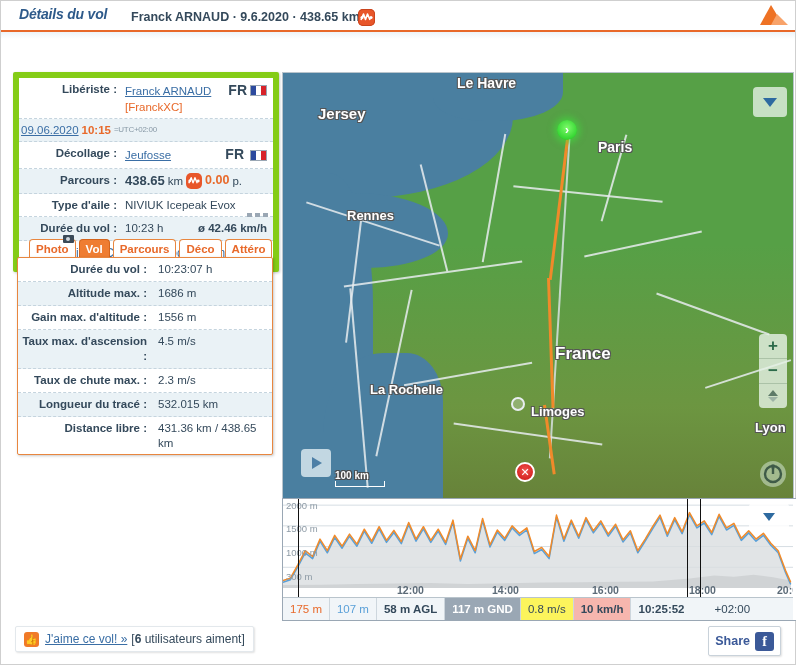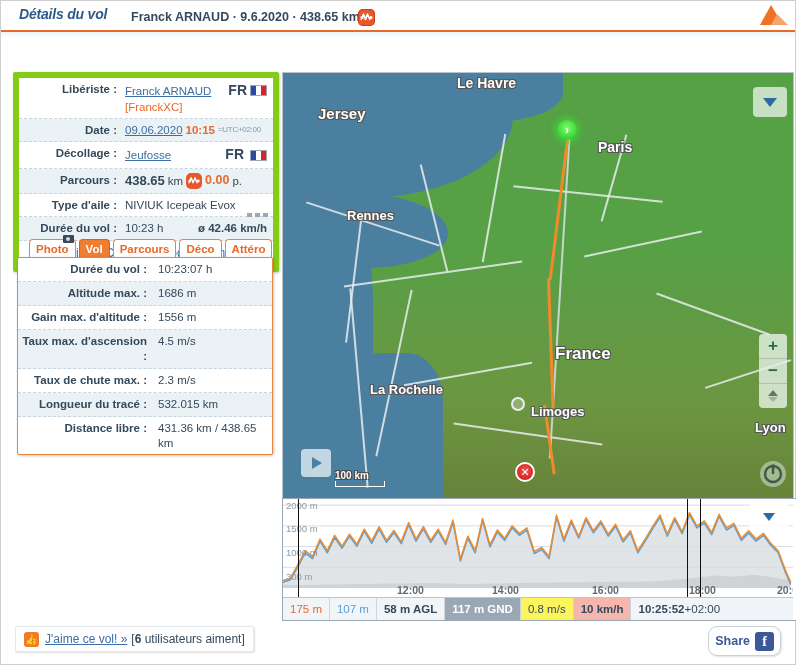--- a/index.html
+++ b/index.html
@@ -143,33 +143,33 @@
   .statusbar{position:absolute;left:0;bottom:0;width:510px;height:22px;background:#f1f5f8;
       border-top:1px solid #b9c4cc;display:flex;align-items:stretch;font-size:11.5px;}
   .sb{display:flex;align-items:center;justify-content:center;padding:0 7px;
       border-right:1px solid #cdd6dd;white-space:nowrap;}
   .sb.alti{color:#e8692a;}
   .sb.gps{color:#5aa0d8;}
   .sb.agl{color:#34495b;font-weight:bold;}
   .sb.gnd{color:#ffffff;background:#9aa7b4;font-weight:bold;}
   .sb.vario{background:#fcf45c;color:#34495b;font-weight:normal;}
   .sb.speed{background:#f6b6ae;color:#34495b;font-weight:bold;}
-  .sb.time{color:#34495b;border-right:none;}
+  .sb.time{color:#34495b;border-right:none;gap:30px;}
   .sb.time b{font-weight:bold;}
   .sb.fill{flex:1;border-right:none;}
 
   
   .footer{position:absolute;left:14px;bottom:12px;right:14px;height:26px;}
   .likebox{position:absolute;left:0;top:0;height:24px;display:flex;align-items:center;
       background:#fff;padding:0 8px;border:1px solid #e3e8ec;border-radius:2px;
       box-shadow:1px 1px 2px rgba(0,0,0,.12);}
   .thumb{width:15px;height:15px;border-radius:3px;background:#f07a28;margin-right:6px;
       display:flex;align-items:center;justify-content:center;color:#fff;font-size:10px;}
   .sharebox{position:absolute;right:0;top:0;height:24px;display:flex;align-items:center;
-      background:#fff;padding:2px 6px;border:1px solid #c9d2da;border-radius:9px;
+      background:#fff;padding:2px 6px;border:1px solid #c9d2da;border-radius:2px;
       box-shadow:1px 1px 2px rgba(0,0,0,.12);}
   .sharetxt{color:#3b5998;font-weight:bold;font-size:12.5px;margin-right:5px;}
   .fbicon{width:19px;height:19px;background:#3b5998;border-radius:3px;color:#fff;
       font-weight:bold;font-size:14px;text-align:center;line-height:19px;font-family:"Liberation Serif",serif;}
 </style>
 </head>
 <body>
 
 <div class="page">
 
@@ -202,21 +202,20 @@
           <a class="lk" href="#">Franck ARNAUD</a>
           <span class="spacer"></span>
           <span class="fr">FR</span>
           <span class="flag"></span>
         </div>
         <a class="lk orange" href="#">[FranckXC]</a>
       </div>
     </div>
 
     <div class="irow alt">
-      <div class="ilbl">Date :</div>
       <div class="ival">
         <a class="lk" href="#">09.06.2020</a>
         <span class="tm">10:15</span>
         <span class="utc">=UTC+02:00</span>
       </div>
     </div>
 
     <div class="irow">
       <div class="ilbl">Décollage :</div>
       <div class="ival">

